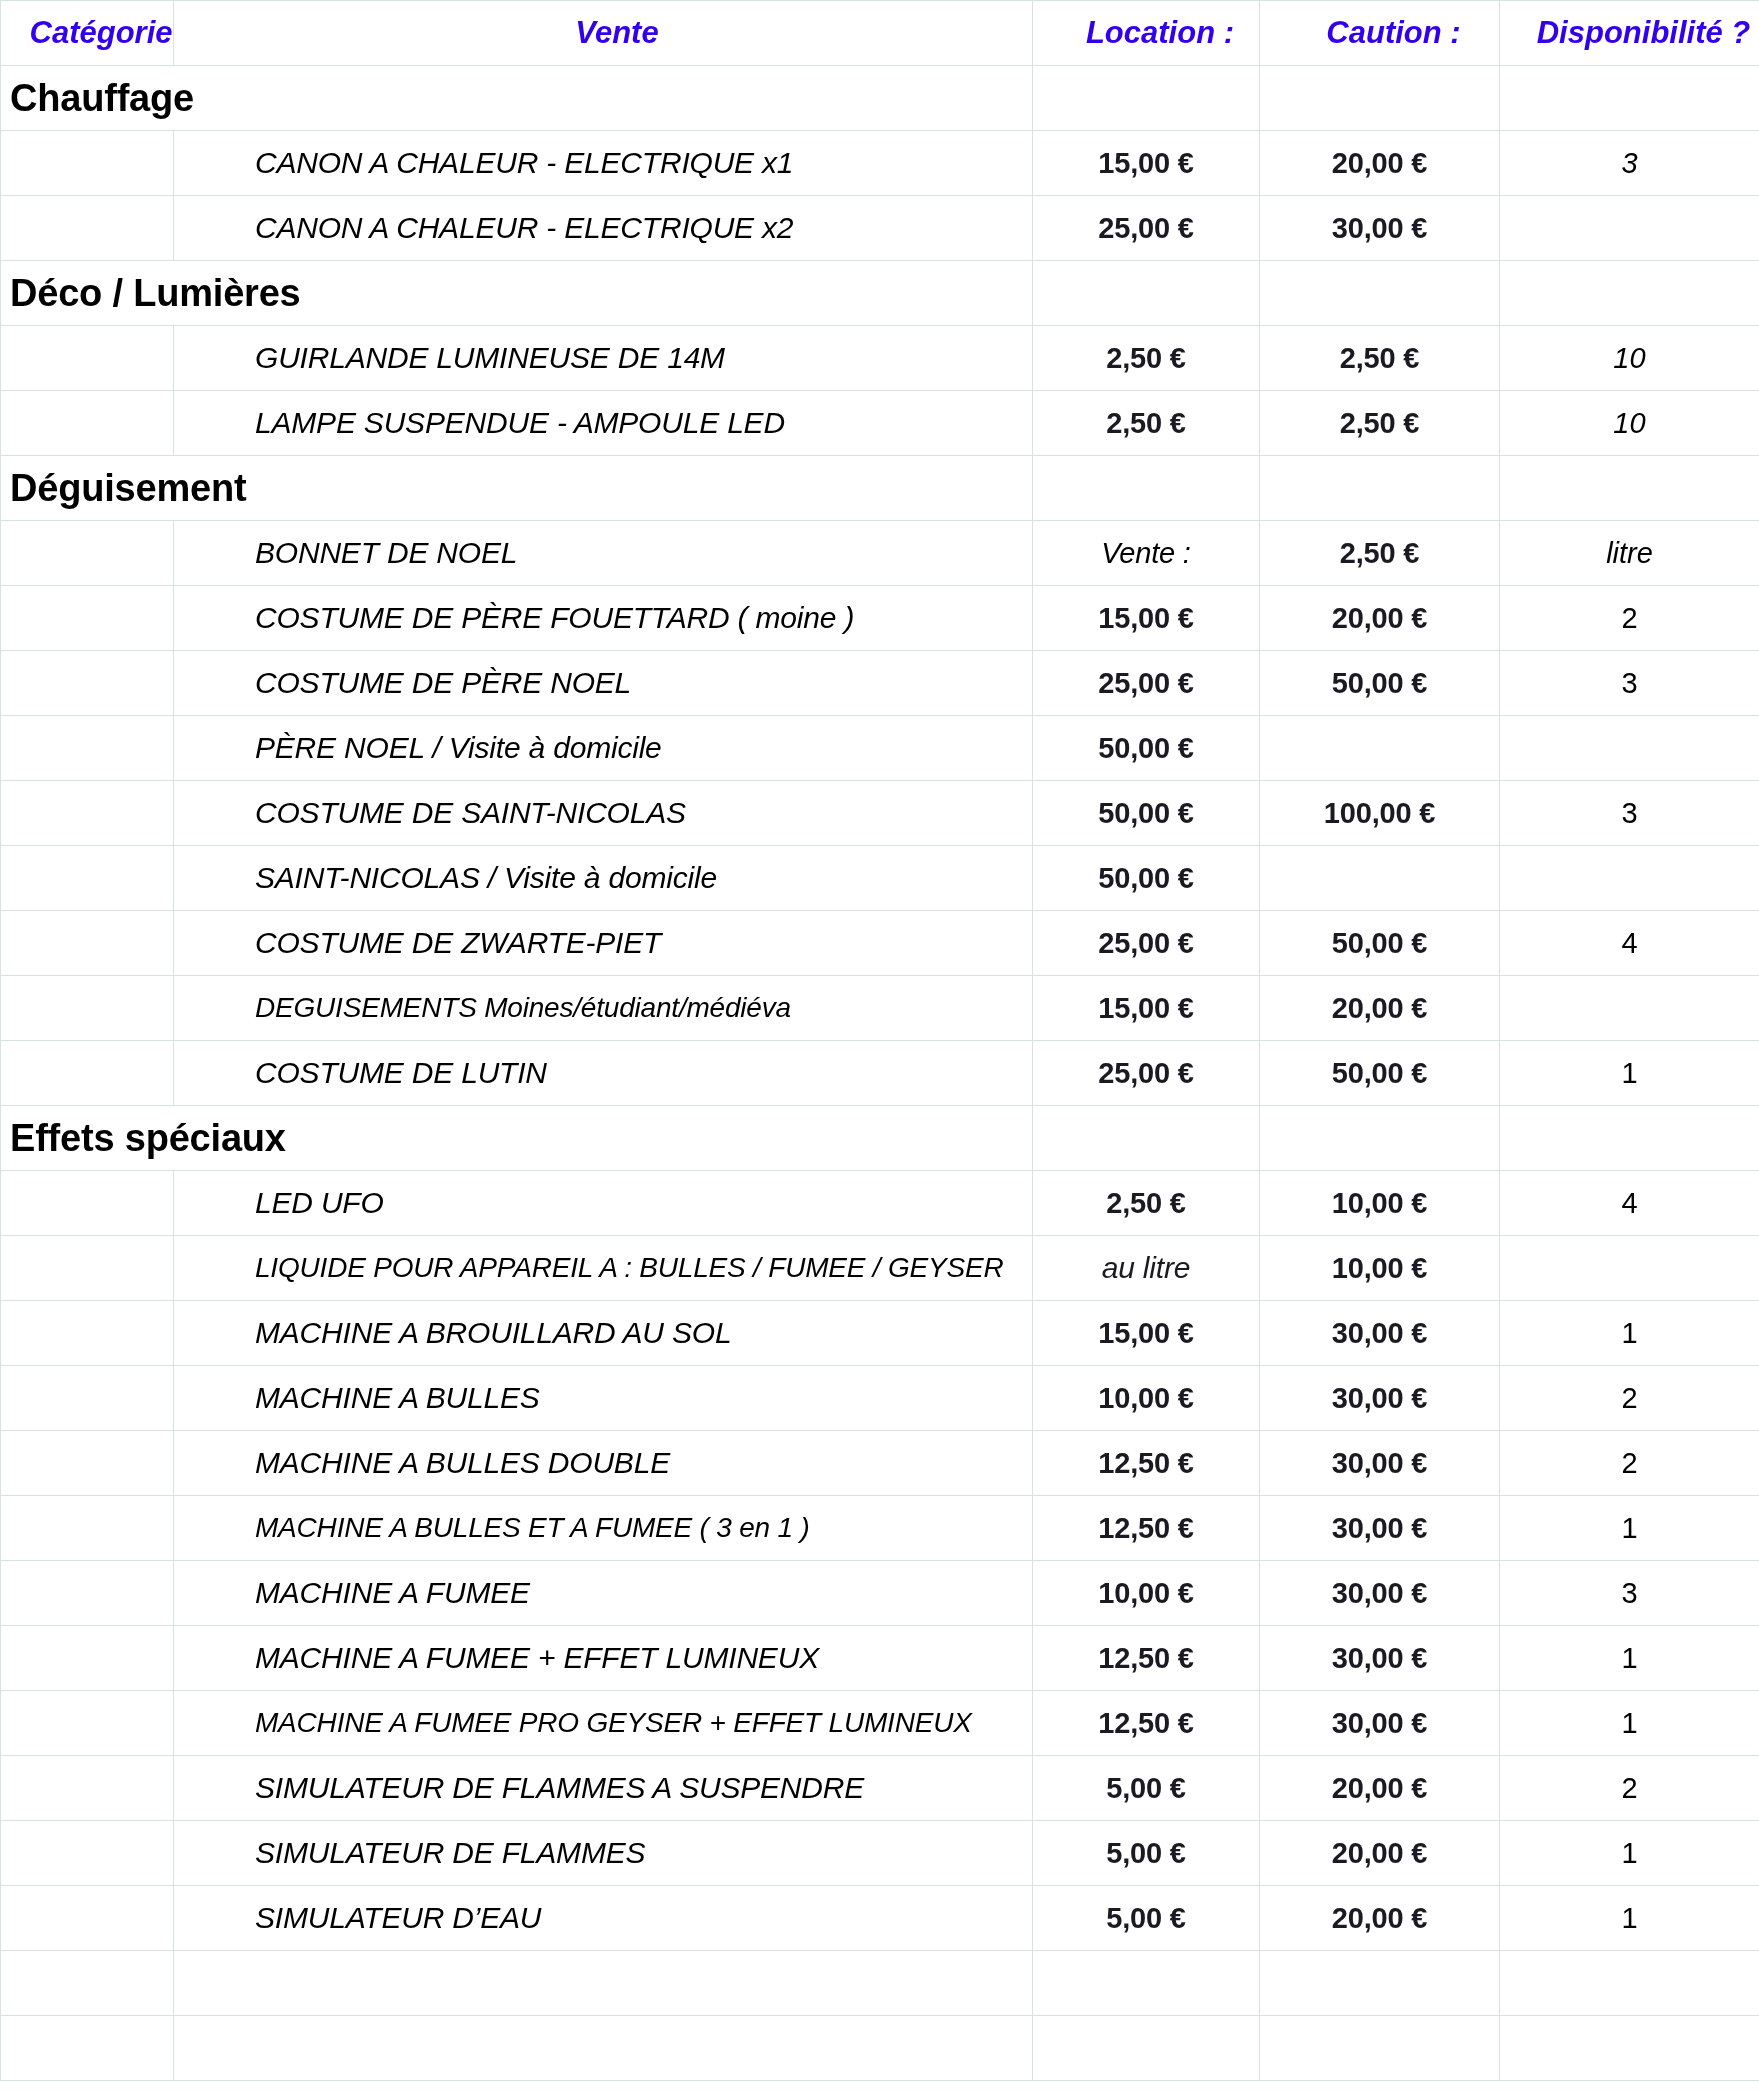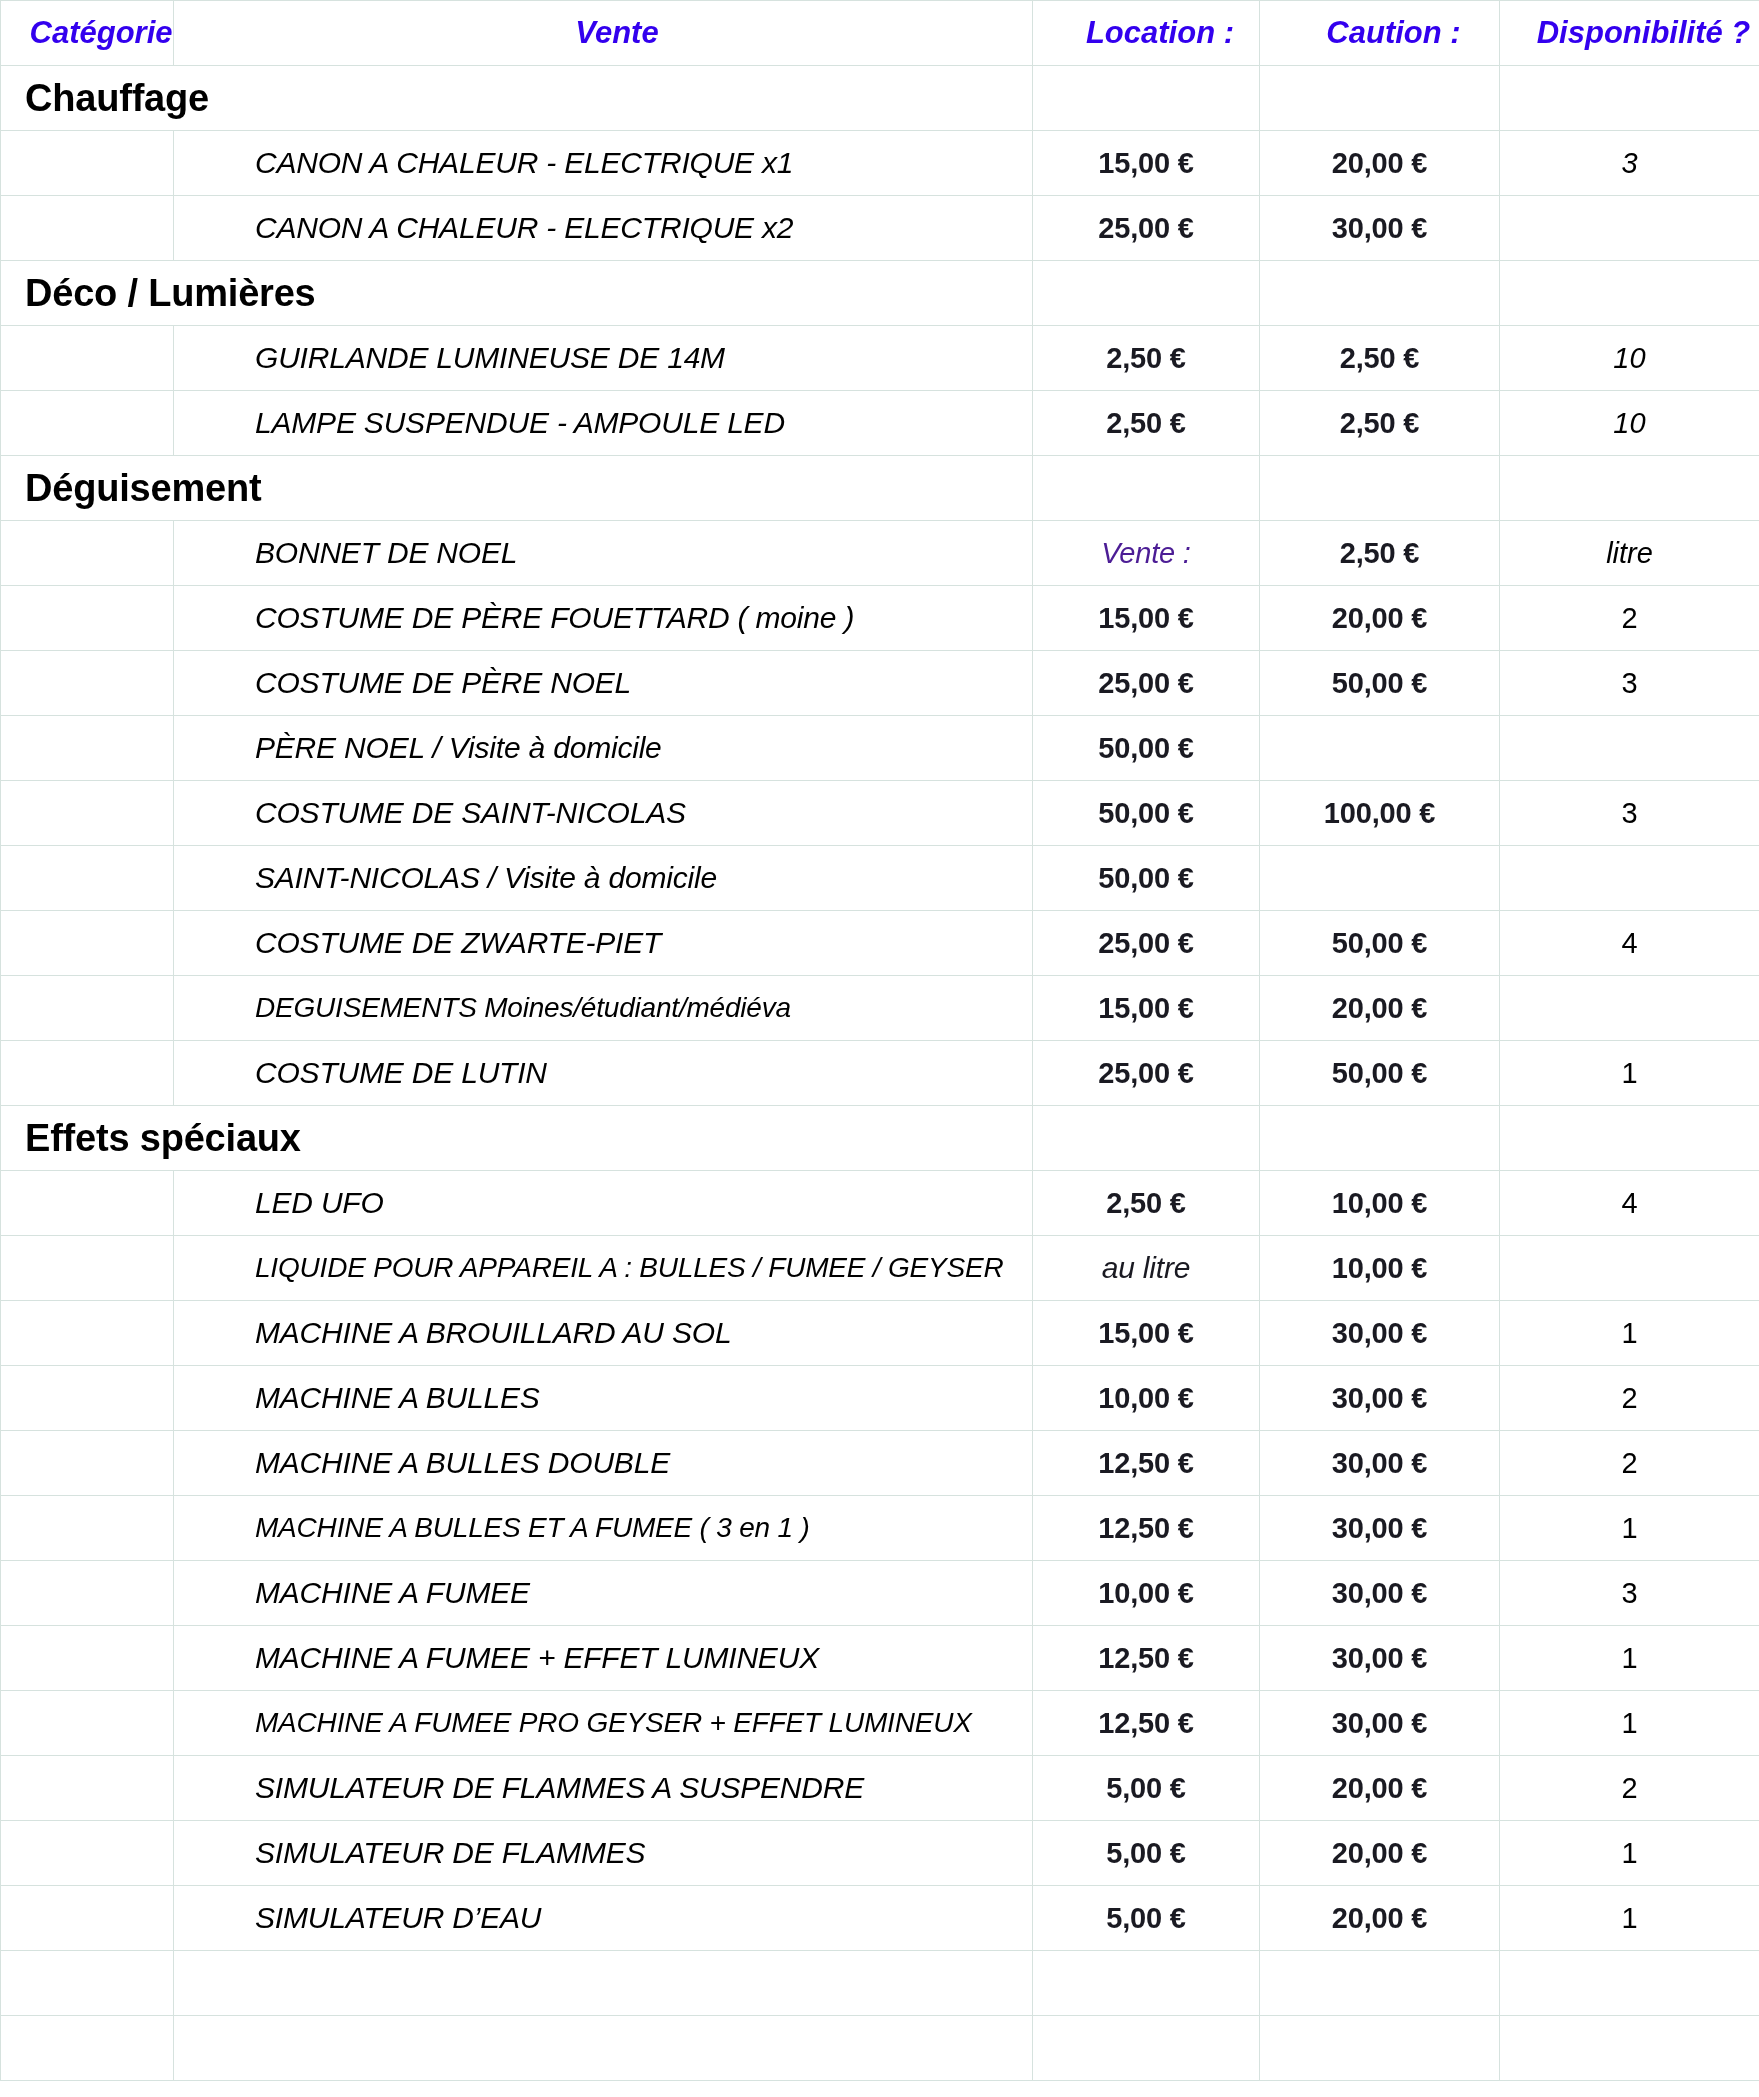--- a/index.html
+++ b/index.html
@@ -62,21 +62,21 @@
   .hdr-text.left { text-align: center; }
 
   
   tr.category-row td {
     height: 64px;
   }
   .cat-text {
     font-weight: bold;
     font-size: 38px;
     color: #000000;
-    padding-left: 24px;
+    padding-left: 9px;
     line-height: 64px;
     display: block;
     letter-spacing: -0.2px;
   }
 
   
   tr.item-row td {
     height: 64px;
   }
 
@@ -102,21 +102,21 @@
   .money {
     display: block;
     text-align: center;
     font-weight: bold;
     font-size: 29px;
     color: #1a1a22;
     line-height: 64px;
     letter-spacing: -0.2px;
   }
   .money.sale {
-    color: #4c1d95;
+    color: #000000;
     font-weight: normal;
     font-style: italic;
   }
   .money.note {
     font-weight: normal;
     font-style: italic;
     font-size: 30px;
   }
 
   .avail {

